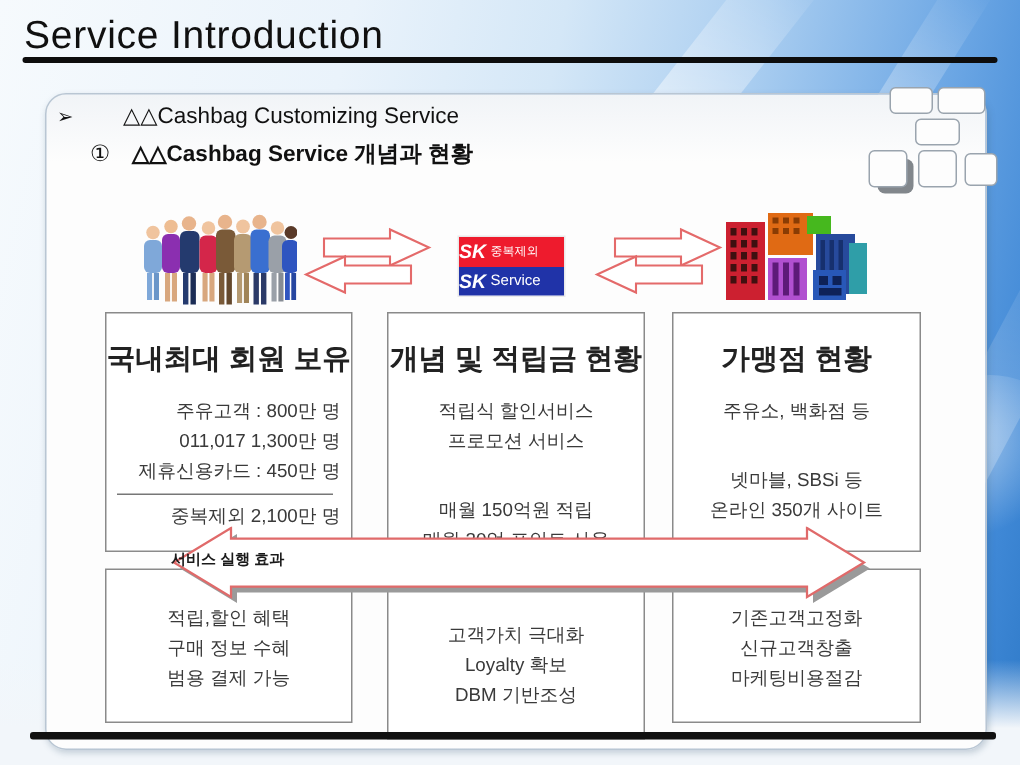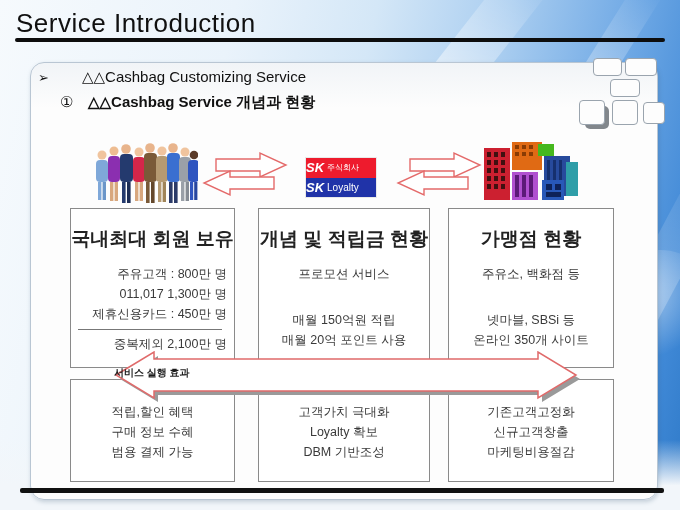--- a/index.html
+++ b/index.html
@@ -133,25 +133,25 @@
   <div class="img-holder" style="left:202px;top:151px;width:86px;height:46px;">
     <svg width="86" height="46" viewBox="0 0 86 46">
       <path d="M14 8 L58 8 L58 2 L84 14 L58 26 L58 20 L14 20 Z" fill="#ffffff" stroke="#e46a6a" stroke-width="1.4"></path>
       <path d="M72 26 L28 26 L28 20 L2 32 L28 44 L28 38 L72 38 Z" fill="#ffffff" stroke="#e46a6a" stroke-width="1.4"></path>
     </svg>
   </div>
 
   <div class="sk-logo">
     <div class="sk-row sk-top">
       <span class="sk-mark">SK</span>
-      <span class="sk-sub-kr">주식회사</span>
+      <span class="sk-sub-kr">중복제외</span>
     </div>
     <div class="sk-row sk-bottom">
       <span class="sk-mark">SK</span>
-      <span class="sk-sub-en">Loyalty</span>
+      <span class="sk-sub-en">Service</span>
     </div>
   </div>
 
   <div class="img-holder" style="left:396px;top:151px;width:86px;height:46px;">
     <svg width="86" height="46" viewBox="0 0 86 46">
       <path d="M14 8 L58 8 L58 2 L84 14 L58 26 L58 20 L14 20 Z" fill="#ffffff" stroke="#e46a6a" stroke-width="1.4"></path>
       <path d="M72 26 L28 26 L28 20 L2 32 L28 44 L28 38 L72 38 Z" fill="#ffffff" stroke="#e46a6a" stroke-width="1.4"></path>
     </svg>
   </div>
 
@@ -206,20 +206,21 @@
       <div class="bline">011,017  1,300만 명</div>
       <div class="bline">제휴신용카드  : 450만 명</div>
       <div class="divider"></div>
       <div class="bline">중복제외 2,100만 명</div>
     </div>
   </div>
 
   <div class="box box-center" style="left:258px;top:208px;width:170px;height:158px;">
     <div class="btitle">개념 및 적립금 현황</div>
     <div class="content">
+      <div class="bline">적립식 할인서비스</div>
       <div class="bline">프로모션 서비스</div>
       <div class="para2">
         <div class="bline">매월 150억원 적립</div>
         <div class="bline">매월 20억 포인트 사용</div>
       </div>
     </div>
   </div>
 
   <div class="box box-center" style="left:448px;top:208px;width:164px;height:158px;">
     <div class="btitle">가맹점 현황</div>
@@ -233,21 +234,21 @@
   </div>
 
   <div class="box rbox" style="left:70px;top:379px;width:163px;height:101px;text-align:center;">
     <div class="content">
       <div class="bline">적립,할인 혜택</div>
       <div class="bline">구매 정보 수혜</div>
       <div class="bline">범용 결제 가능</div>
     </div>
   </div>
 
-  <div class="box rbox" style="left:258px;top:379px;width:170px;height:101px;text-align:center;">
+  <div class="box rbox" style="left:258px;top:390px;width:170px;height:101px;text-align:center;">
     <div class="content">
       <div class="bline">고객가치 극대화</div>
       <div class="bline">Loyalty 확보</div>
       <div class="bline">DBM 기반조성</div>
     </div>
   </div>
 
   <div class="box rbox" style="left:448px;top:379px;width:164px;height:101px;text-align:center;">
     <div class="content">
       <div class="bline">기존고객고정화</div>

